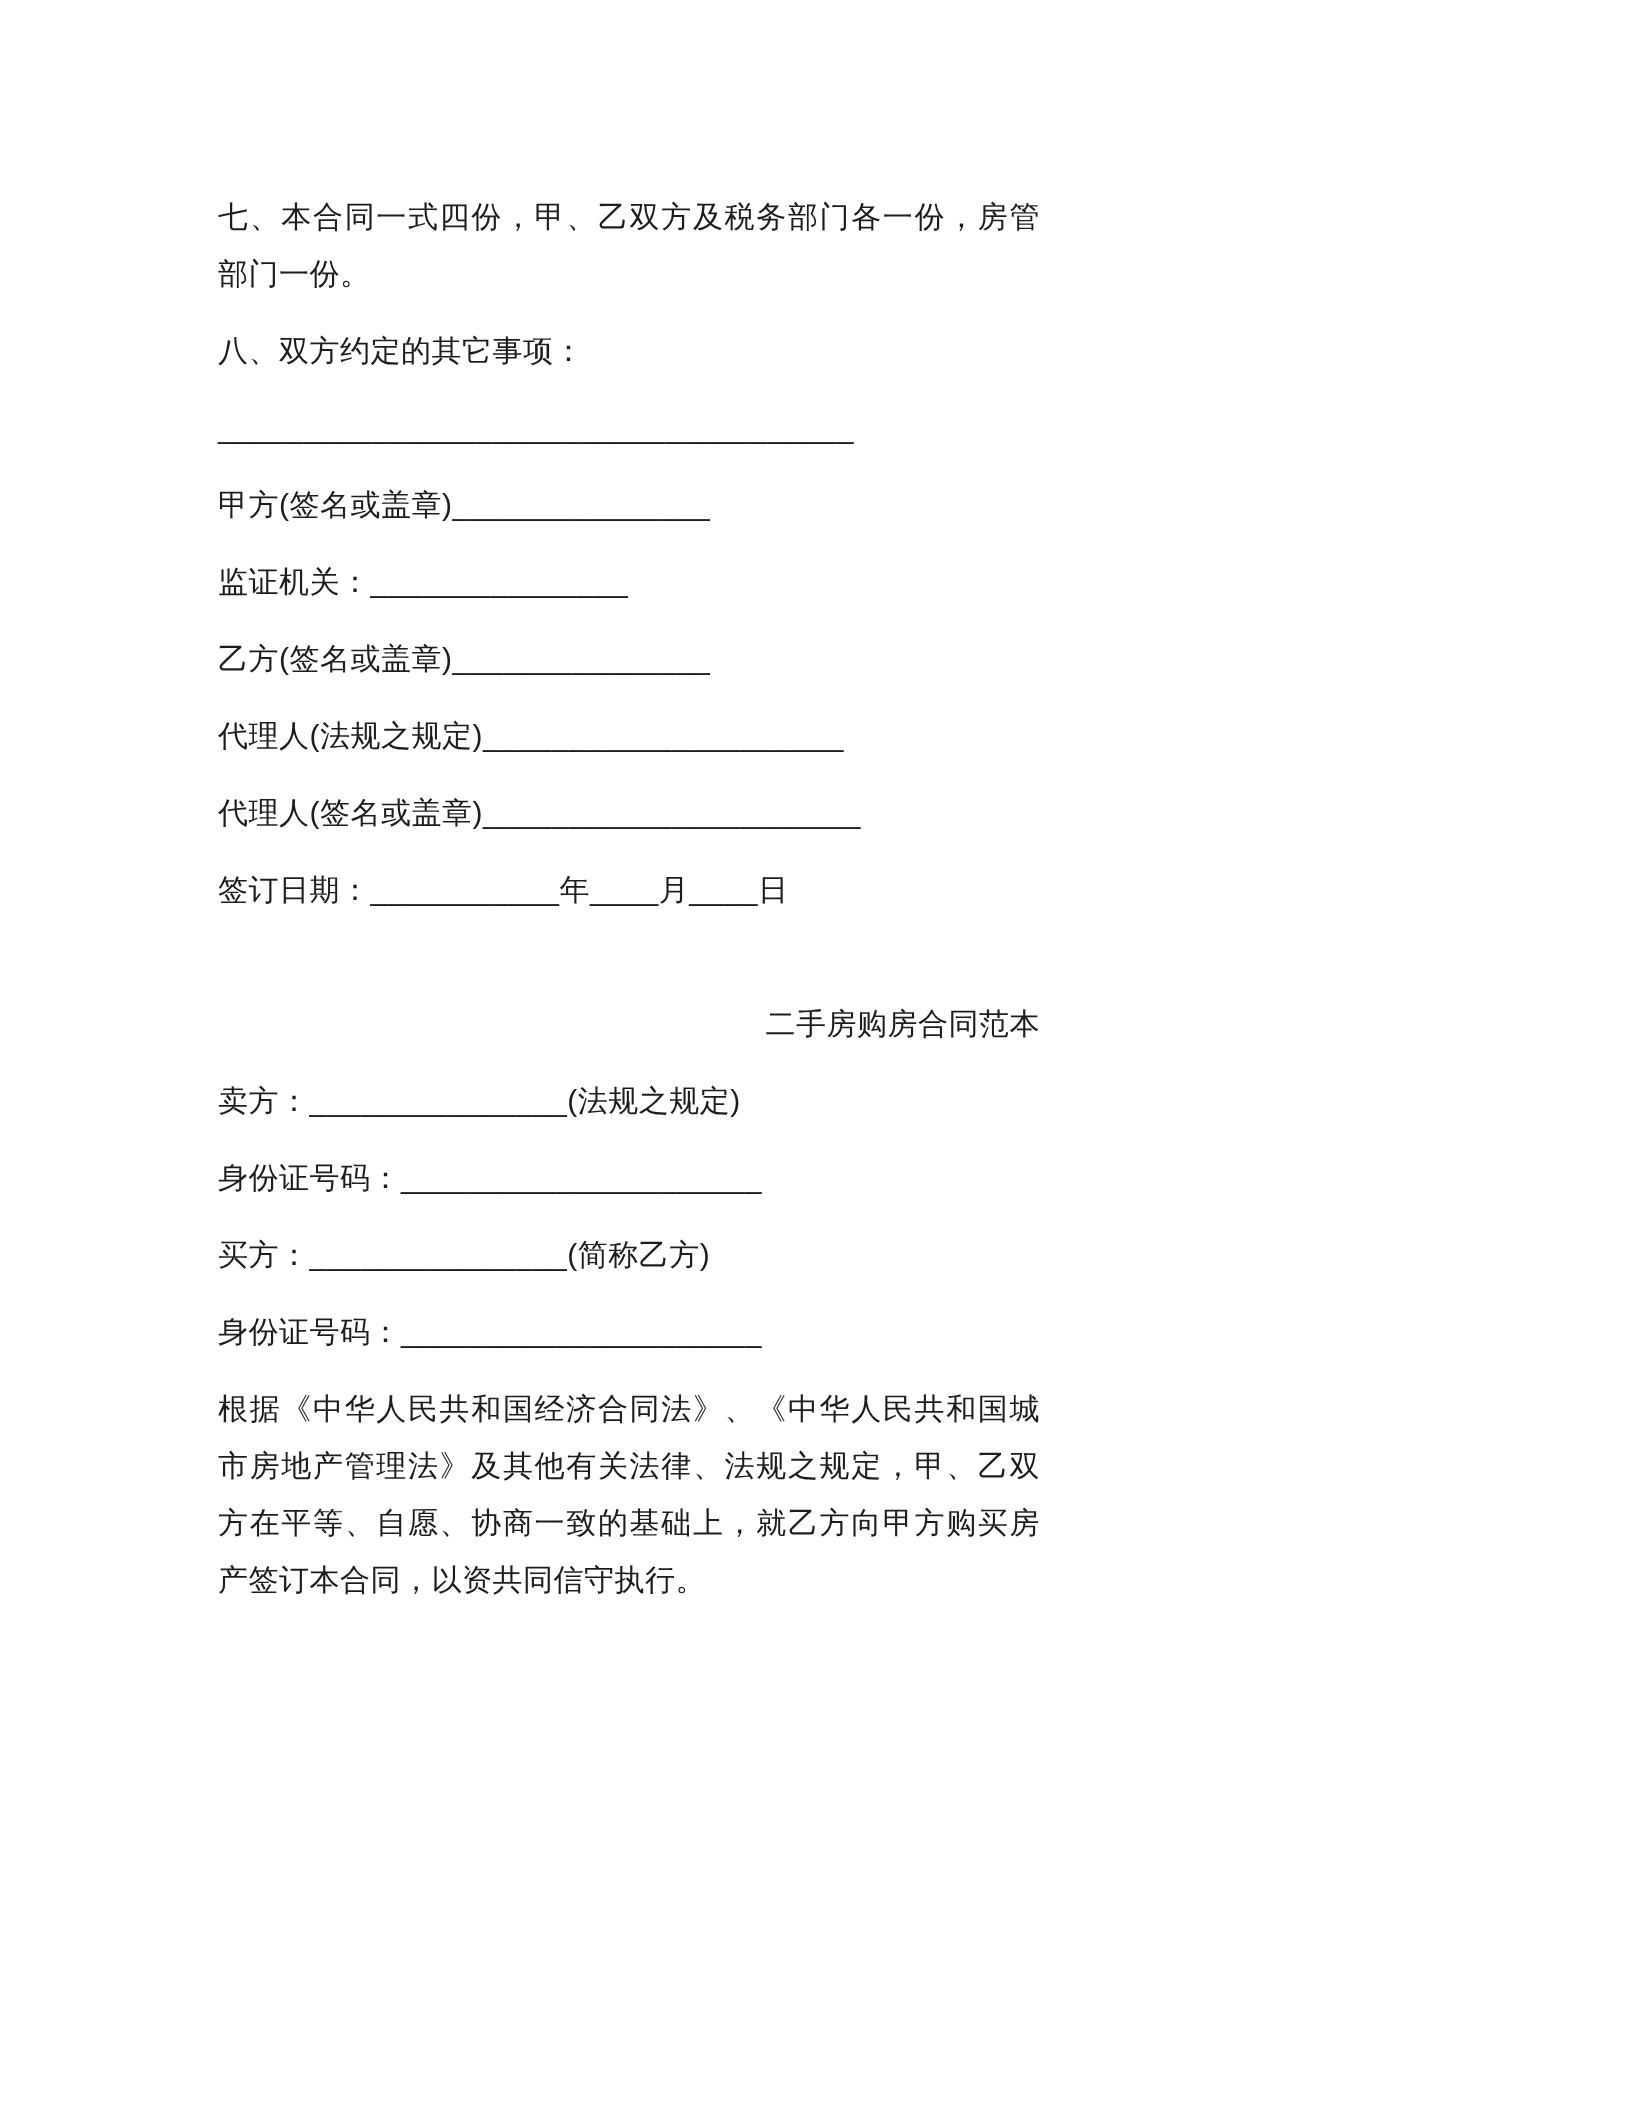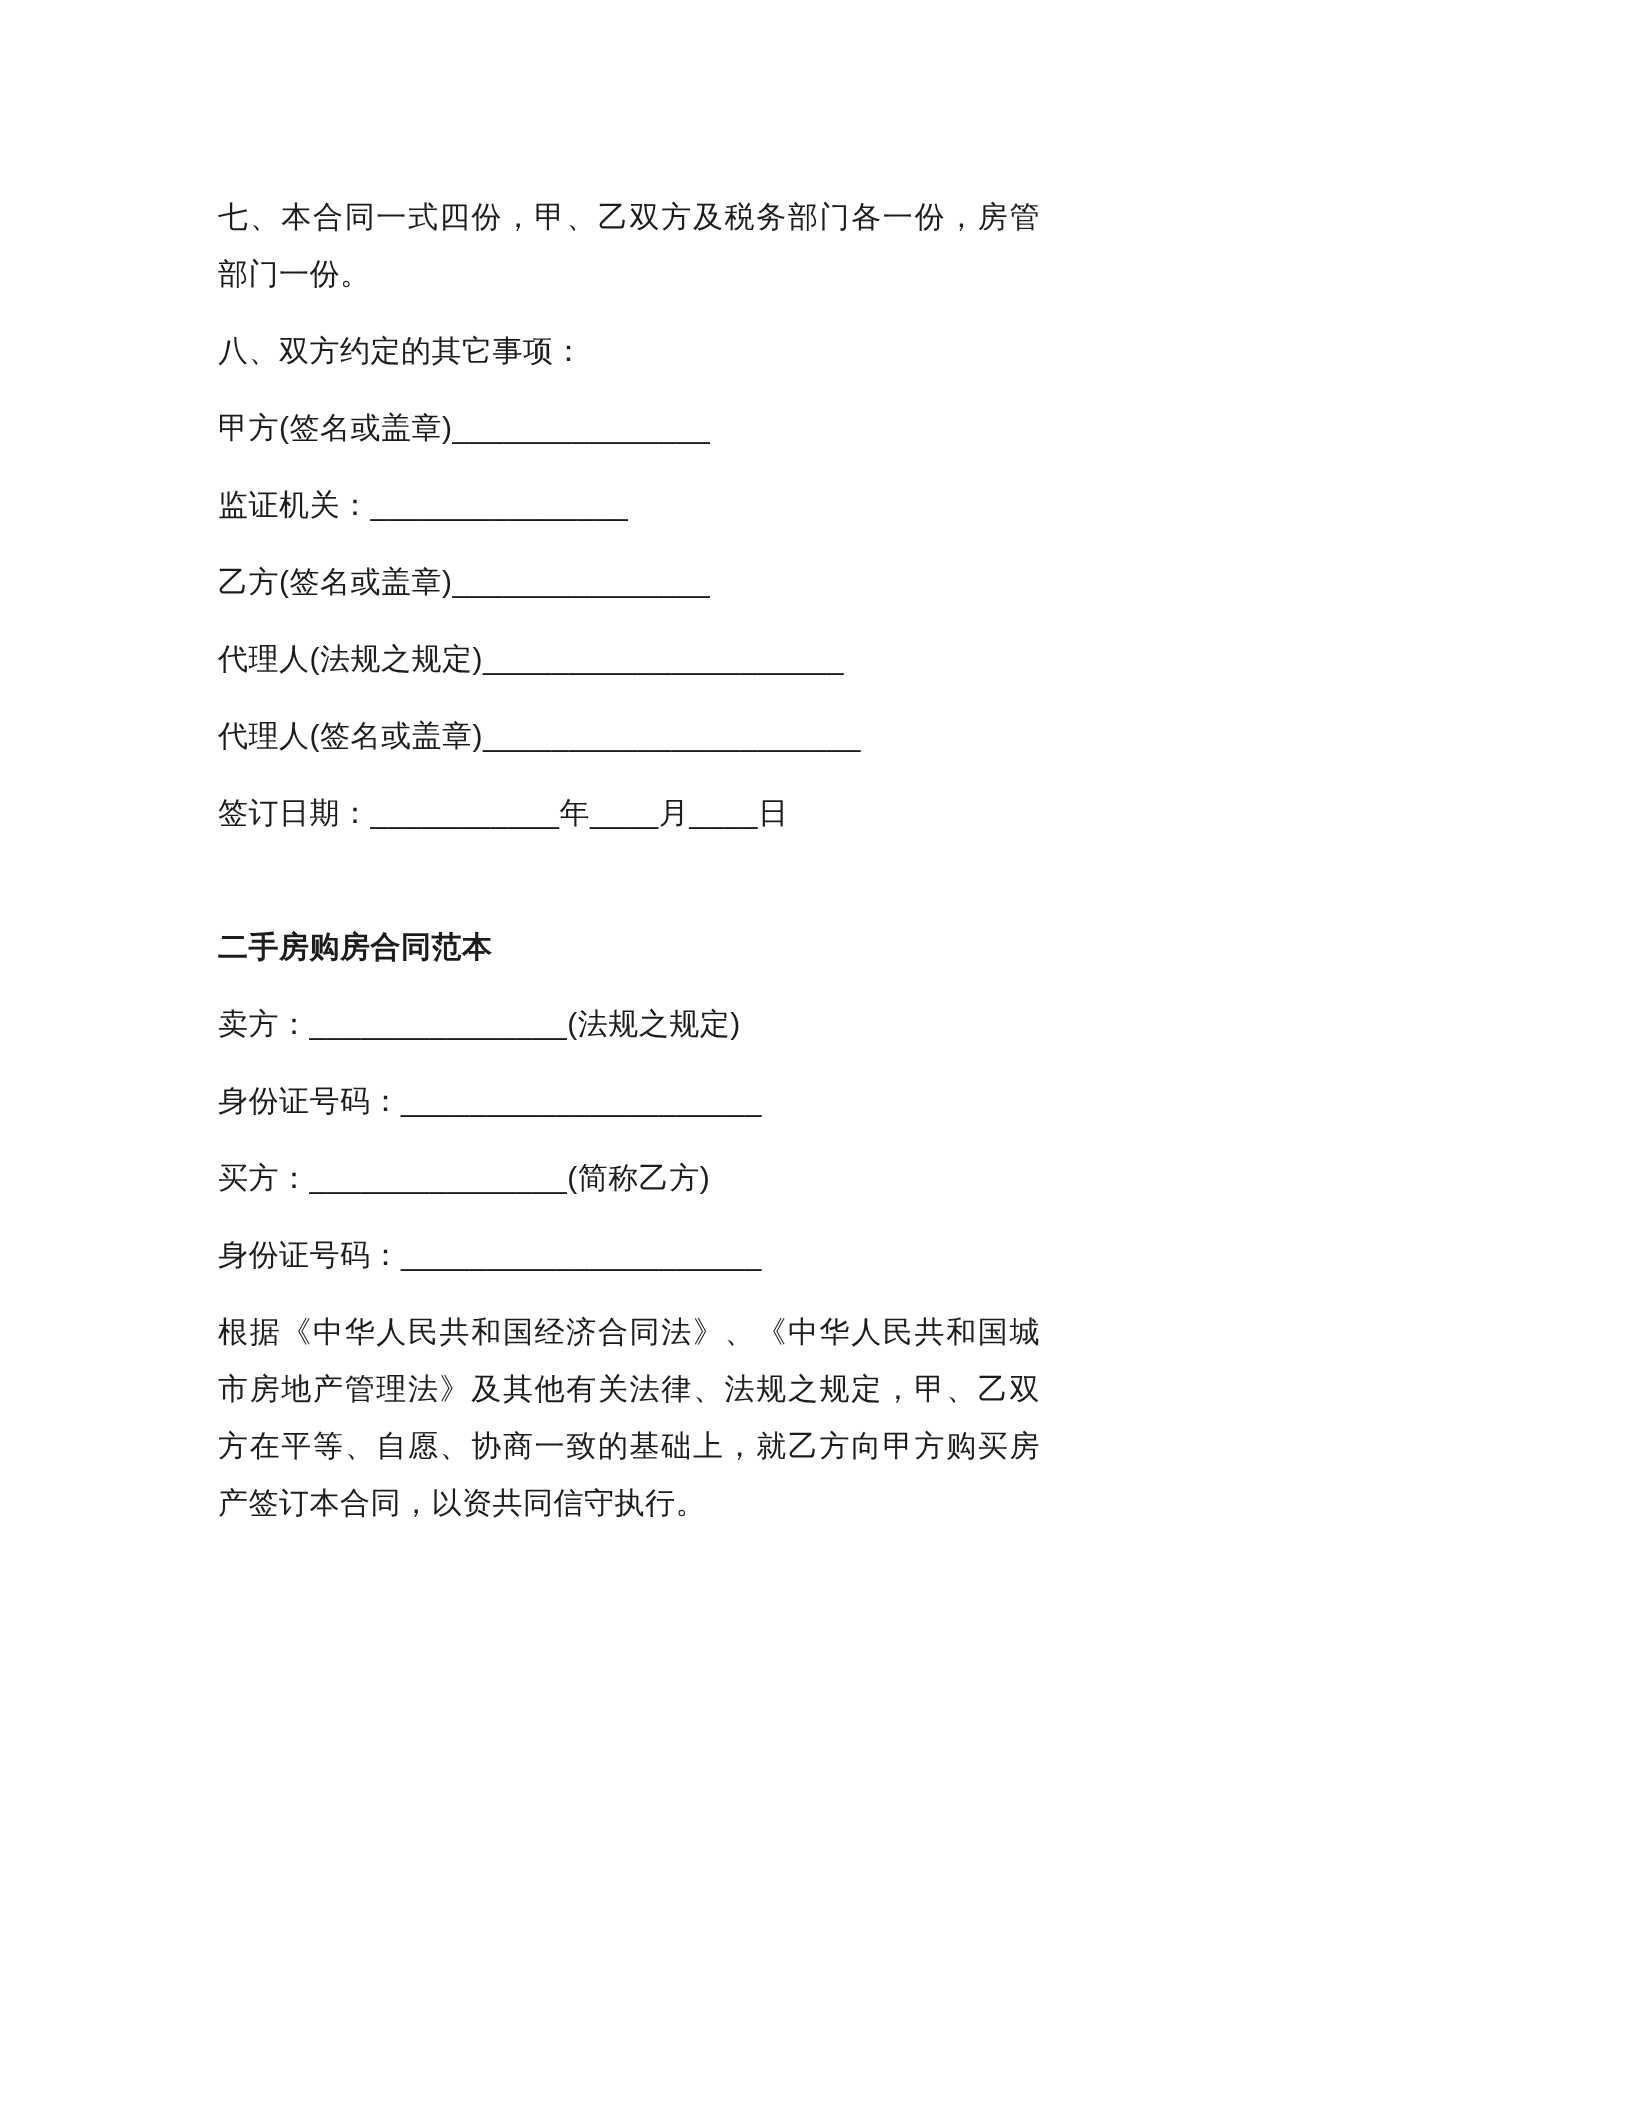--- a/index.html
+++ b/index.html
@@ -26,35 +26,36 @@
     line-height: 57px;
     letter-spacing: 0.5px;
   }
   p.para {
     margin: 0;
     text-align: justify;
     word-break: break-all;
     font-weight: 400;
   }
   p.para.bold {
-    font-weight: 700;
-    text-align: left;
+    font-weight: 400;
+    text-align: right;
   }
   .spacer {
     height: 57px;
   }
 </style>
 </head>
 <body>
 
 <div class="page">
   <div class="doc">
 
     <p class="para">七、本合同一式四份，甲、乙双方及税务部门各一份，房管部门一份。</p>
     <p class="para">八、双方约定的其它事项：</p>
+    <p class="para">_____________________________________</p>
     <p class="para">甲方(签名或盖章)_______________</p>
     <p class="para">监证机关：_______________</p>
     <p class="para">乙方(签名或盖章)_______________</p>
     <p class="para">代理人(法规之规定)_____________________</p>
     <p class="para">代理人(签名或盖章)______________________</p>
     <p class="para">签订日期：___________年____月____日</p>
 
     <div class="spacer"></div>
 
     <p class="para bold">二手房购房合同范本</p>

